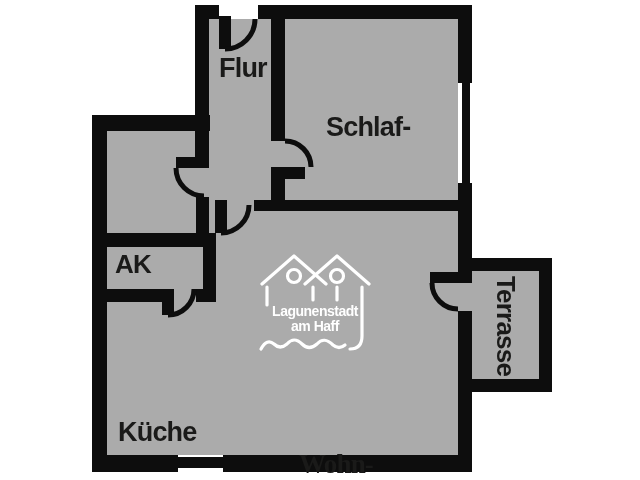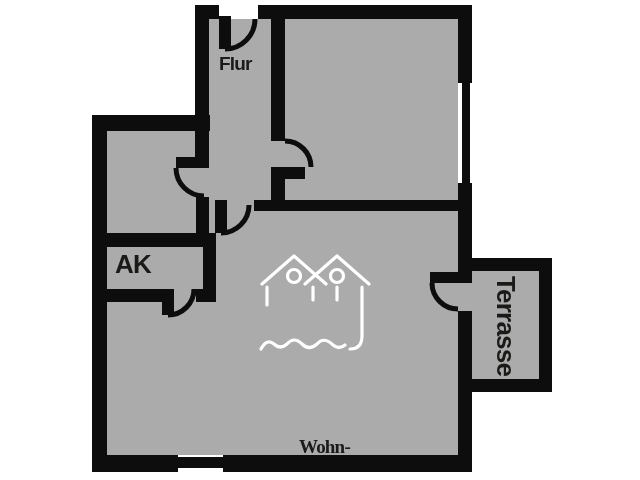--- a/index.html
+++ b/index.html
@@ -7,21 +7,21 @@
     position:relative; width:640px; height:480px;
     background:#ffffff; overflow:hidden;
     font-family:"Liberation Sans", sans-serif;
   }
   .g   { position:absolute; background:#ABABAB; }   
   .w   { position:absolute; background:#0d0d0d; }   
   .wh  { position:absolute; background:#ffffff; }   
   .gp  { position:absolute; background:#ABABAB; }   
   .lbl {
     position:absolute; font-weight:bold; color:#1a1a19;
-    font-size:19px; letter-spacing:-0.8px; line-height:1.1; white-space:pre;
+    font-size:27px; letter-spacing:-0.8px; line-height:1.1; white-space:pre;
   }
   .lbl.small { font-size:26px;text-align:center; }
   .two-line div { line-height:30px;font-family:Liberation Serif, serif; }
   .schlaf div { line-height:33px; }
   #terrasse-label {
     position:absolute; left:436px; top:313px; width:140px; height:26px;
     line-height:26px; text-align:center; transform:rotate(90deg);
     font-weight:bold; color:#1a1a19; font-size:26px; letter-spacing:-0.8px;
   }
   .logo-text {
@@ -89,22 +89,26 @@
       <path d="M305,284 L337,256 L369,284"></path>
       <path d="M337,287 L337,300"></path>
       <circle cx="337" cy="276" r="6.5"></circle>
       <path d="M362,287 L362,336 Q362,349 350,349"></path>
       <path d="M261,349 Q267,338 274,344 Q280,350 287,344 Q294,336 302,344 Q309,351 317,344 Q324,336 333,345 Q339,350 345,345"></path>
     </g>
   </svg>
 
   <div class="lbl" style="left:219px;top:54px">Flur</div>
   <div class="lbl schlaf" style="left:326px;top:52px">
+    <div>Schlaf-</div>
   </div>
   <div class="lbl small" style="left:115px;top:250px">AK</div>
+  <div class="lbl" style="left:118px;top:418px">Küche</div>
   <div class="lbl two-line" style="left:299px;top:390px">
     <div>Wohn-</div>
     
   </div>
   <div id="terrasse-label">Terrasse</div>
 
+  <div class="logo-text" style="top:303px">Lagunenstadt</div>
+  <div class="logo-text" style="top:318px">am Haff</div>
 
 </div>
 
 </body></html>

